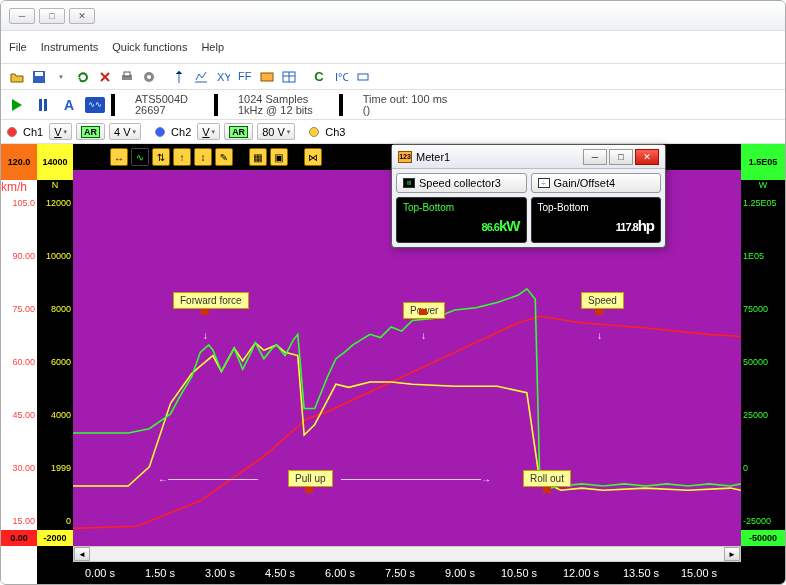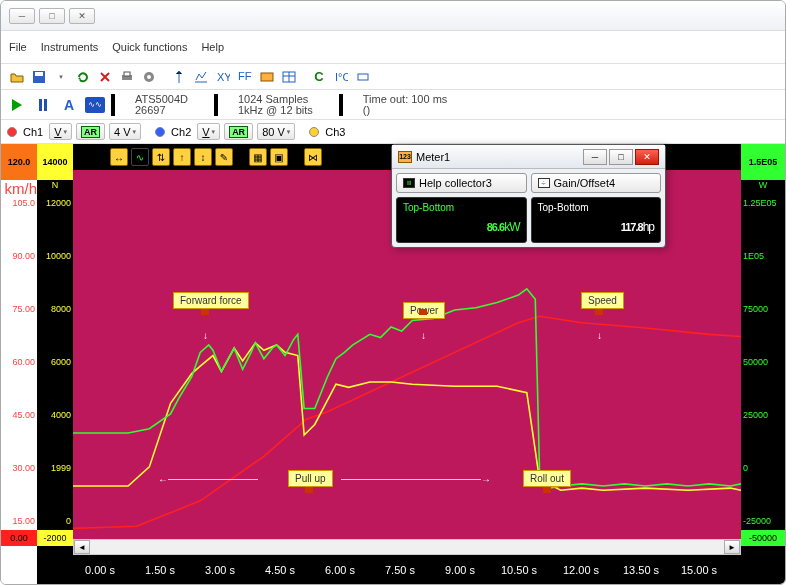--- a/index.html
+++ b/index.html
@@ -29,51 +29,51 @@
 .chbtn{border:1px solid #bbb;background:linear-gradient(#fff,#e8e8e8);padding:1px 4px;border-radius:2px;font-size:10px;display:inline-flex;align-items:center;gap:2px;height:17px}
 .dd{font-size:7px;color:#666}
 .ar{background:#80ff80;border:1px solid #060;padding:0 2px;font-size:9px;font-weight:bold}
 .main{flex:1;position:relative;background:#fff;display:flex}
 .yaxL{width:36px;display:flex;flex-direction:column}
 .yaxL2{width:36px;display:flex;flex-direction:column}
 .yaxR{width:44px;display:flex;flex-direction:column}
 .axhead{height:36px;display:flex}
 .axhead div{flex:1;display:flex;align-items:center;justify-content:center;font-size:9px;font-weight:bold}
 .axfoot{height:16px;display:flex}
-.axfoot div{flex:1;display:flex;align-items:center;justify-content:center;font-size:9px;font-weight:normal}
+.axfoot div{flex:1;display:flex;align-items:center;justify-content:center;font-size:9px;font-weight:bold}
 .axvals{flex:1;display:flex;flex-direction:column;justify-content:space-between;padding:4px 2px}
 .axvals span{font-size:9px;text-align:right;display:block}
 .plotcol{flex:1;display:flex;flex-direction:column;position:relative}
 .plottb{height:26px;background:#000;display:flex;align-items:center;padding:0 6px;gap:3px}
 .ptb{width:18px;height:18px;background:#ffd040;border:1px solid #886600;border-radius:2px;display:flex;align-items:center;justify-content:center;font-size:10px}
-.plot{flex:1;background:#be185d;position:relative;overflow:hidden}
+.plot{flex:1;background:#a21caf;position:relative;overflow:hidden}
 .plot svg{position:absolute;inset:0}
 .ann{position:absolute;background:#ffff99;border:1px solid #cc9900;padding:2px 6px;font-size:10px;color:#333;white-space:nowrap}
 .annmark{position:absolute;width:8px;height:6px;background:#cc3300}
 .annarrow{position:absolute;color:#fff;font-size:10px}
 .scrollb{height:16px;background:#f0f0f0;border:1px solid #ccc;display:flex;align-items:center}
 .scrollb .sbtn{width:16px;height:14px;background:linear-gradient(#fff,#ddd);border:1px solid #aaa;display:flex;align-items:center;justify-content:center;font-size:8px}
 .scrollb .track{flex:1;position:relative;height:14px}
-.xaxis{height:29px;background:#000;display:flex;align-items:center;color:#fff;font-size:9px;position:relative}
+.xaxis{height:22px;background:#000;display:flex;align-items:center;color:#fff;font-size:9px;position:relative}
 .xaxis span{position:absolute}
 .meterwin{position:absolute;top:0px;left:390px;width:275px;border:1px solid #555;border-radius:4px;background:#eef1f5;box-shadow:2px 2px 8px rgba(0,0,0,.3);z-index:10}
 .meterwin .mtitle{height:24px;background:linear-gradient(#fcfcfc,#e4e8ef);display:flex;align-items:center;padding:0 6px;border-bottom:1px solid #bbb}
 .meterwin .mtitle .t{flex:1;font-size:11px;display:flex;align-items:center;gap:4px}
 .mico{width:14px;height:12px;background:#ffb040;border:1px solid #885500;font-size:7px;display:flex;align-items:center;justify-content:center;font-weight:bold}
 .mbtns{display:flex;gap:2px}
 .mbtn{width:24px;height:16px;border:1px solid #999;background:linear-gradient(#fff,#e0e0e0);display:flex;align-items:center;justify-content:center;font-size:9px}
 .mclose{background:linear-gradient(#ff6050,#d02010);color:#fff;border-color:#a01000}
 .mtabs{display:flex;gap:4px;padding:4px}
 .mtab{flex:1;border:1px solid #999;border-radius:3px;background:linear-gradient(#fff,#e8e8e8);padding:3px 6px;font-size:10px;display:flex;align-items:center;gap:4px}
 .mtabico{width:12px;height:10px;border:1px solid #333}
 .mpanels{display:flex;gap:4px;padding:0 4px 4px}
 .mpanel{flex:1;background:#000;border:1px solid #333;border-radius:3px;padding:4px 6px;color:#fff}
 .mpanel .lbl{font-size:10px}
 .mpanel .val{font-family:"Courier New",monospace;font-size:22px;font-weight:bold;text-align:right;letter-spacing:-1px}
-.mpanel .unit{font-size:12px;font-weight:normal}
+.mpanel .unit{font-size:15px;font-weight:bold}
 .green{color:#40ff40}
 </style>
 </head>
 <body>
 
 <div class="window">
   <div class="titlebar">
     <div class="winbtns">
       <div class="winbtn">─</div>
       <div class="winbtn">□</div>
@@ -234,21 +234,21 @@
     <div class="chled" style="background:#ffd030"></div>
     <span class="chlbl">Ch3</span>
   </div>
 
   <div class="main" style="position:relative">
 
     <div class="yaxL">
       <div class="axhead">
           <div style="background:#f97316;color:#000">120.0</div>
         </div>
-      <div style="height:14px;text-align:right;color:#ff4040;font-size:15px">km/h</div>
+      <div style="height:14px;text-align:left;color:#ff4040;font-size:12px">km/h</div>
       <div class="axvals" style="color:#ff4040">
         <span>105.0</span>
           <span>90.00</span>
           <span>75.00</span>
           <span>60.00</span>
           <span>45.00</span>
           <span>30.00</span>
           <span>15.00</span>
       </div>
       <div class="axfoot">
@@ -362,21 +362,21 @@
           </div>
         <div class="mbtns">
           <div class="mbtn">─</div>
           <div class="mbtn">□</div>
           <div class="mbtn mclose">✕</div>
         </div>
       </div>
       <div class="mtabs">
         <div class="mtab">
             <span class="mtabico" style="background:#000;color:#3f3;font-size:6px;text-align:center">Ⅲ</span>
-            <span>Help collector3</span>
+            <span>Speed collector3</span>
           </div>
         <div class="mtab">
             <span class="mtabico" style="background:#fff;color:#06c;font-size:8px;text-align:center">÷</span>
             <span>Gain/Offset4</span>
           </div>
       </div>
       <div class="mpanels">
         <div class="mpanel">
           <div class="lbl green">Top-Bottom</div>
           <div class="val green"><span>86.6</span><span class="unit">kW</span></div>

